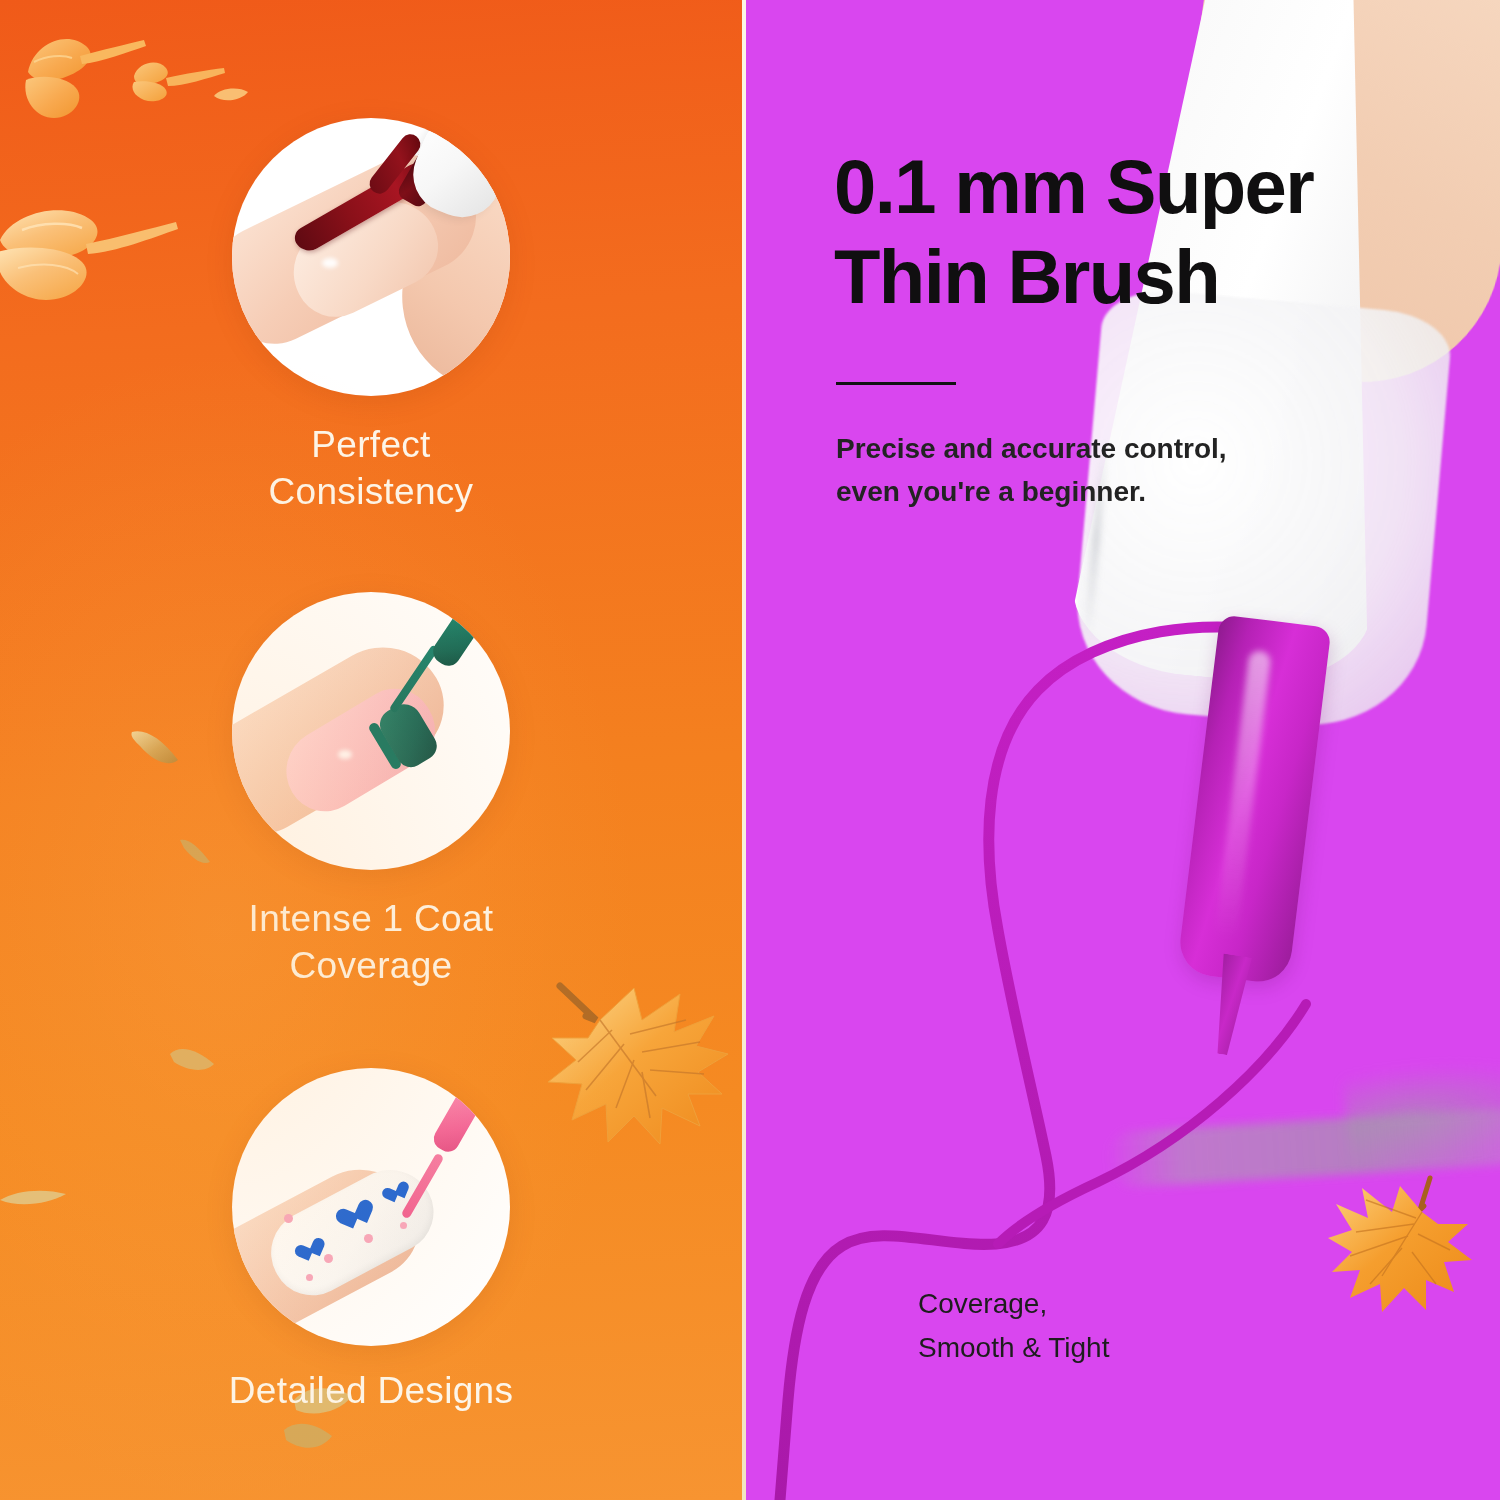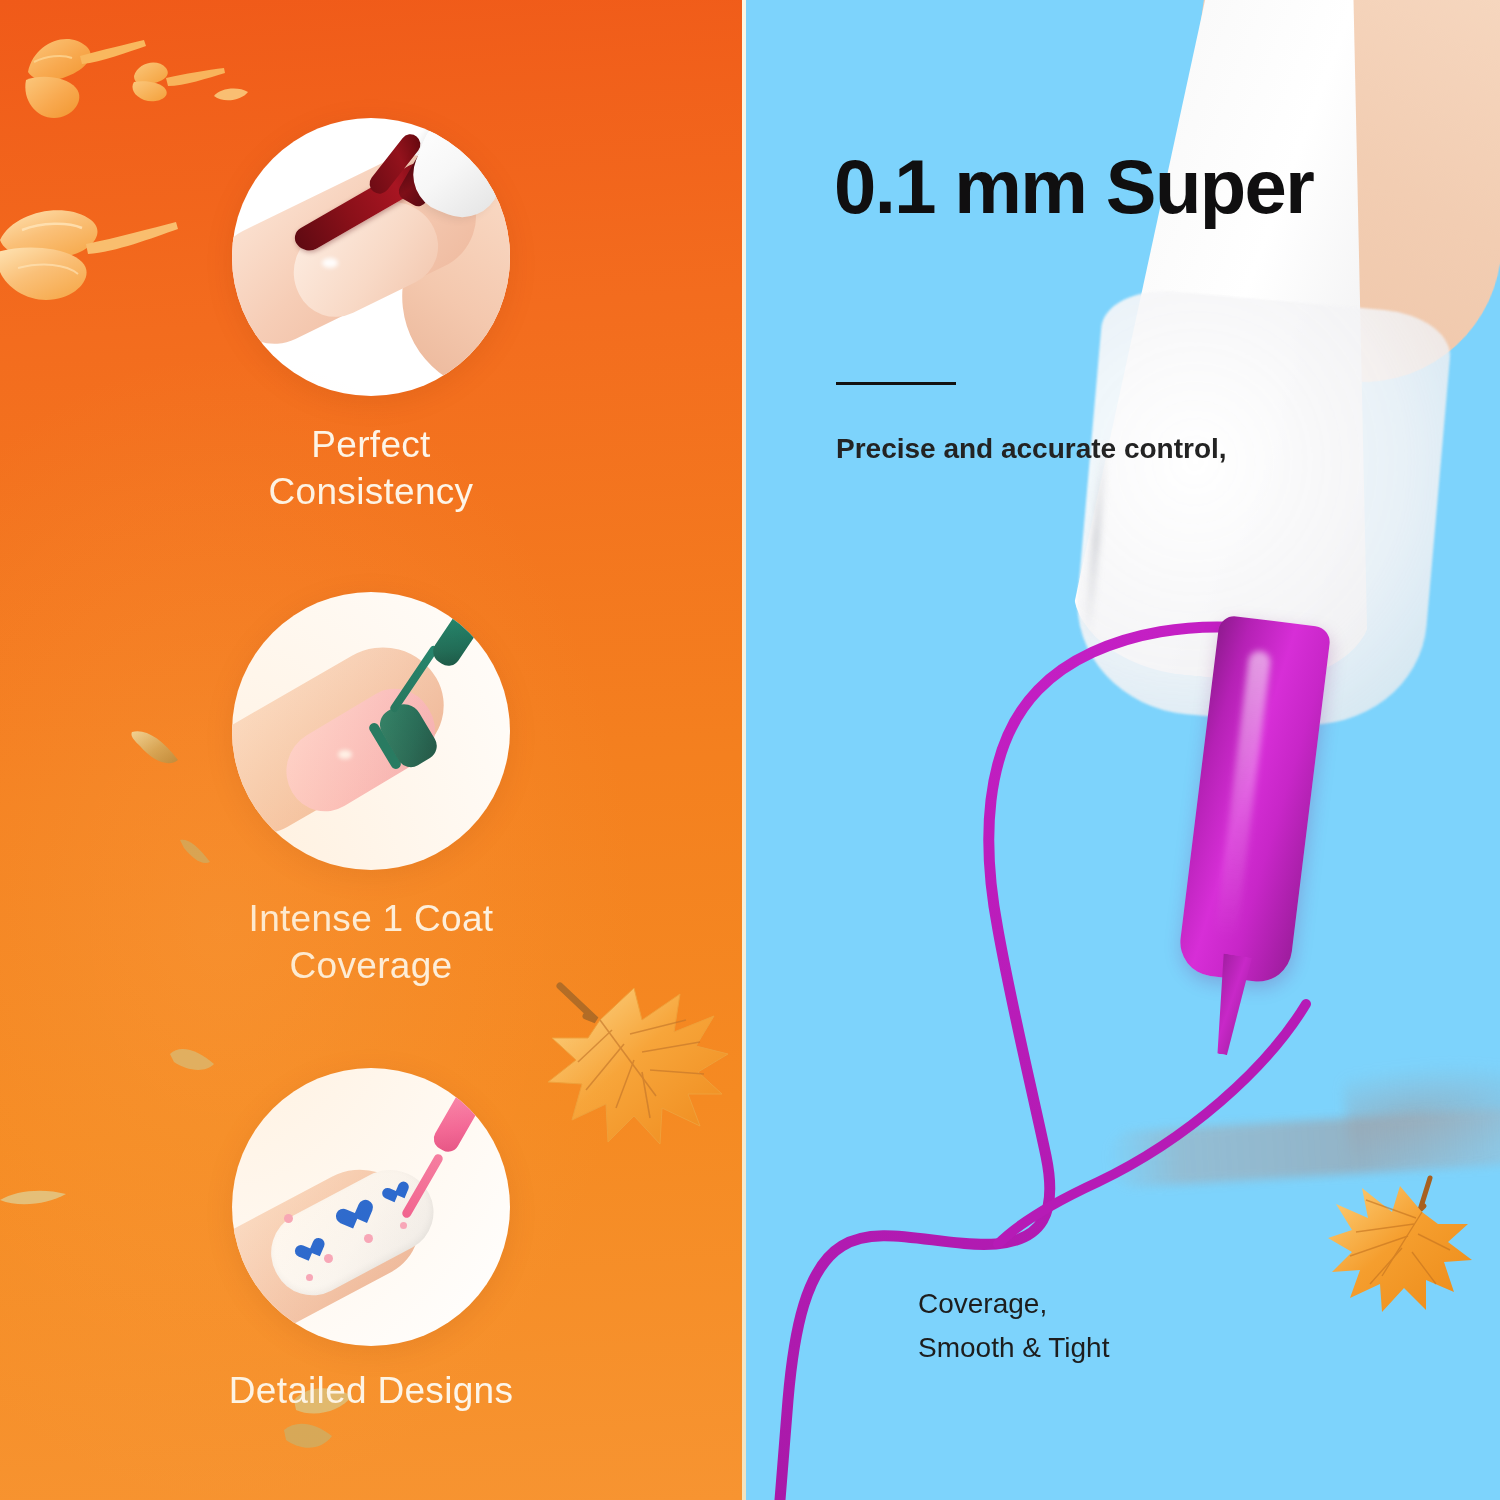--- a/index.html
+++ b/index.html
@@ -323,21 +323,21 @@
     pointer-events: none;
   }
 
   
   #right-panel {
     position: absolute;
     left: 746px;
     top: 0;
     width: 754px;
     height: 1500px;
-    background: #7dd3fc;
+    background: #d946ef;
     overflow: hidden;
   }
 
   
   .r-hand {
     position: absolute;
     right: -20px;
     top: -160px;
     width: 330px;
     height: 540px;
@@ -699,26 +699,28 @@
         <path d="M82 64 L24 84"></path>
         <path d="M76 76 L44 112"></path>
         <path d="M90 46 L40 28"></path>
         <path d="M92 62 L124 78"></path>
         <path d="M86 80 L110 112"></path>
       </g>
     </svg>
 
     <div id="headline">
       <div>0.1 mm Super</div>
+      <div>Thin Brush</div>
     </div>
 
     <div id="rule"></div>
 
     <div id="subcopy">
       <div>Precise and accurate control,</div>
+      <div>even you're a beginner.</div>
     </div>
 
     <div id="caption">
       <div>Coverage,</div>
       <div>Smooth &amp; Tight</div>
     </div>
   </div>
 
 </div>
 

